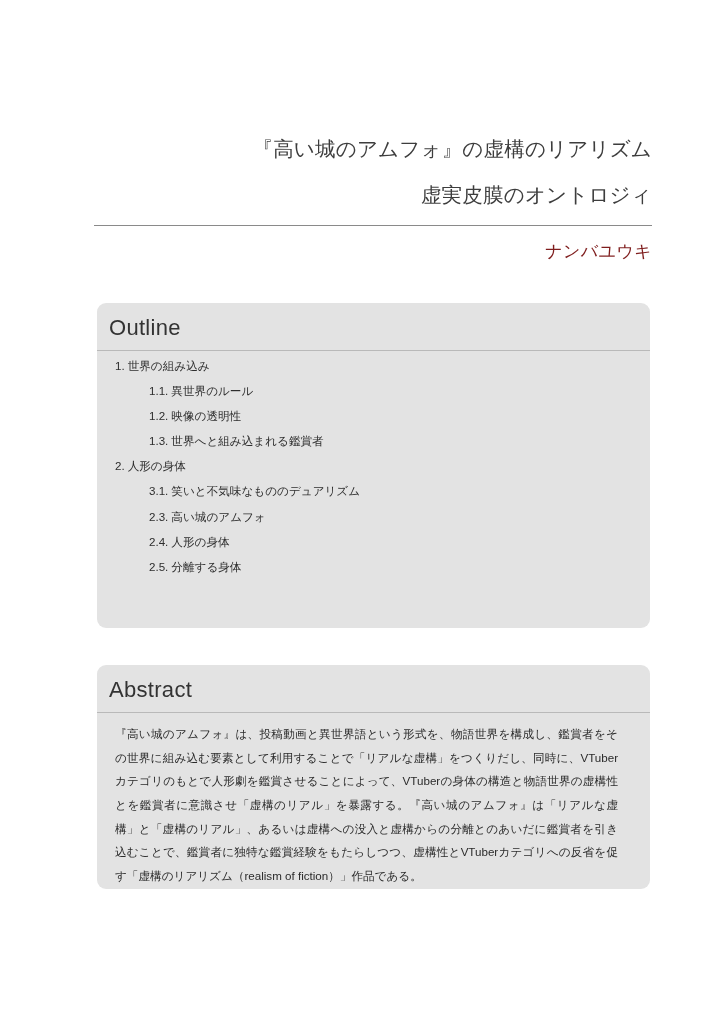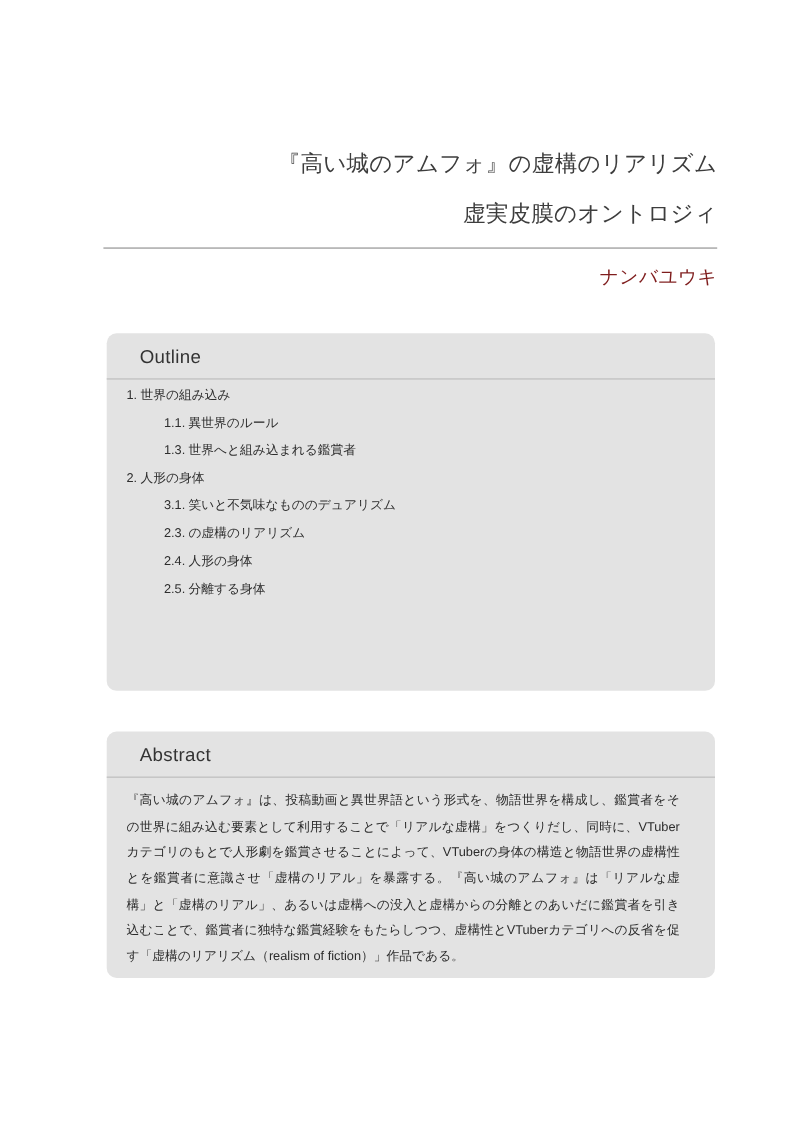--- a/index.html
+++ b/index.html
@@ -84,24 +84,24 @@
   .panel-outline {
     top: 303px;
     height: 325px;
   }
   .panel-abstract {
     top: 665px;
     height: 224px;
   }
 
   .panel-header {
-    font-size: 17px;
+    font-size: 22px;
     font-weight: 400;
     color: #333333;
-    padding: 12px 0 9px 30px;
+    padding: 12px 0 9px 12px;
     letter-spacing: 0.3px;
   }
   .panel-divider {
     height: 1px;
     background: #b9b9b9;
     width: 100%;
   }
   .panel-body {
     padding: 9px 32px 14px 18px;
   }
@@ -155,24 +155,25 @@
 
   <div class="author">ナンバユウキ</div>
 
   <div class="panel panel-outline">
     <div class="panel-header">Outline</div>
     <div class="panel-divider"></div>
     <div class="panel-body">
       <ul class="outline-list" id="outline-list">
           <li class="outline-item level-1"><span class="outline-num">1.</span><span>世界の組み込み</span></li>
           <li class="outline-item level-2"><span class="outline-num">1.1.</span><span>異世界のルール</span></li>
+          <li class="outline-item level-2"><span class="outline-num">1.2.</span><span>映像の透明性</span></li>
           <li class="outline-item level-2"><span class="outline-num">1.3.</span><span>世界へと組み込まれる鑑賞者</span></li>
           <li class="outline-item level-1"><span class="outline-num">2.</span><span>人形の身体</span></li>
           <li class="outline-item level-2"><span class="outline-num">3.1.</span><span>笑いと不気味なもののデュアリズム</span></li>
-          <li class="outline-item level-2"><span class="outline-num">2.3.</span><span>の虚構のリアリズム</span></li>
+          <li class="outline-item level-2"><span class="outline-num">2.3.</span><span>高い城のアムフォ</span></li>
           <li class="outline-item level-2"><span class="outline-num">2.4.</span><span>人形の身体</span></li>
           <li class="outline-item level-2"><span class="outline-num">2.5.</span><span>分離する身体</span></li>
         </ul>
     </div>
   </div>
 
   <div class="panel panel-abstract">
     <div class="panel-header">Abstract</div>
     <div class="panel-divider"></div>
     <div class="panel-body">

